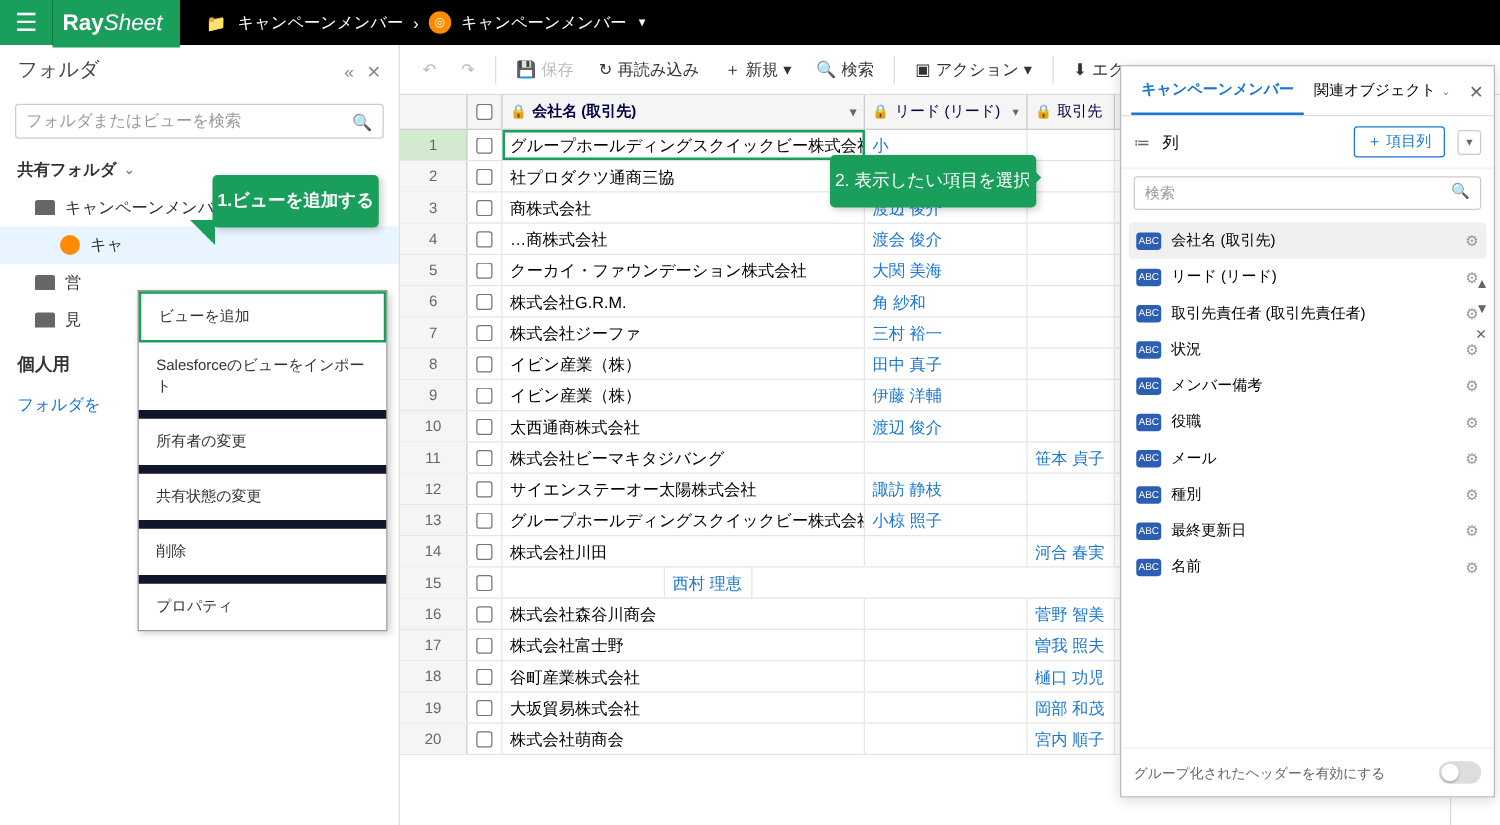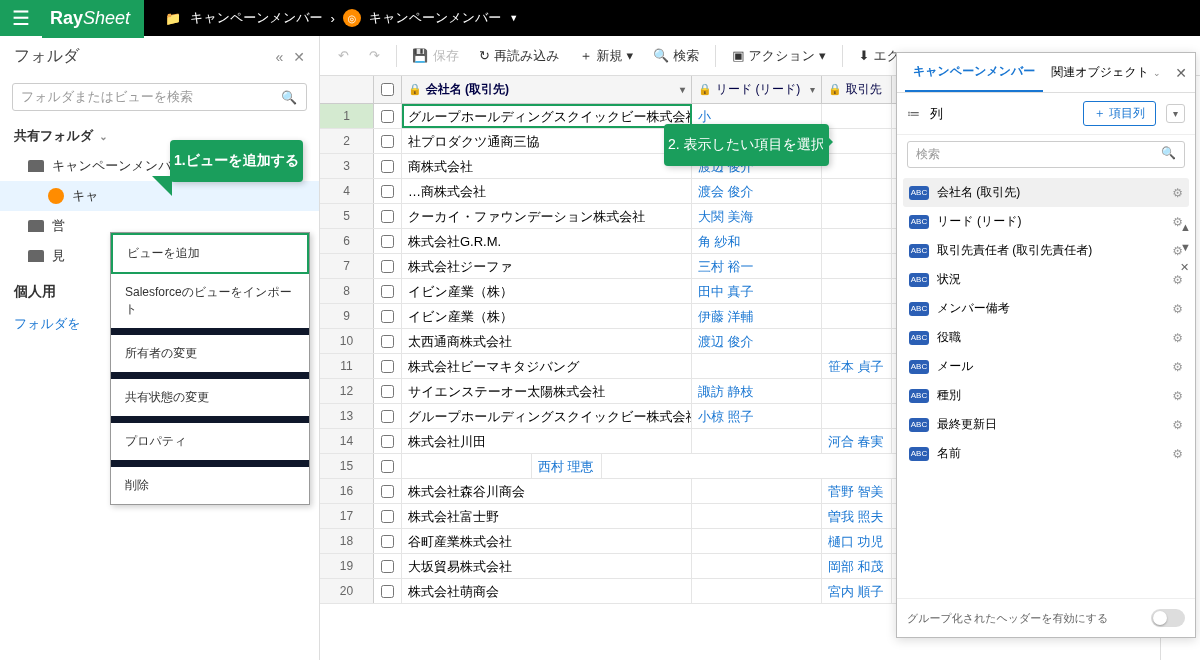--- a/index.html
+++ b/index.html
@@ -391,22 +391,22 @@
       </div>
     </div>
   </div>
 </div>
 
 <div class="ctx-menu">
   <div class="ctx-item highlight">ビューを追加</div>
   <div class="ctx-item">Salesforceのビューをインポート</div>
   <div class="ctx-item">所有者の変更</div>
   <div class="ctx-item">共有状態の変更</div>
+  <div class="ctx-item">削除</div>
   <div class="ctx-item">プロパティ</div>
-  <div class="ctx-item">削除</div>
 </div>
 
 <div class="callout c1">1.ビューを追加する</div>
 <div class="callout c2">2. 表示したい項目を選択</div>
 
 <div class="right-panel">
   <div class="rp-tabs">
     <div class="rp-tab active">キャンペーンメンバー</div>
     <div class="rp-tab"><span>関連オブジェクト</span><span class="chev">⌄</span></div>
     <div class="rp-close">✕</div>

